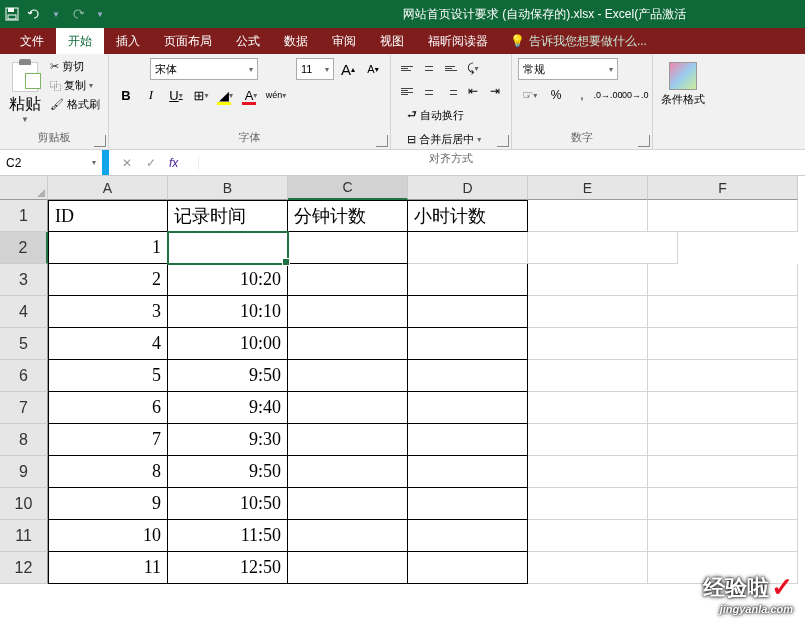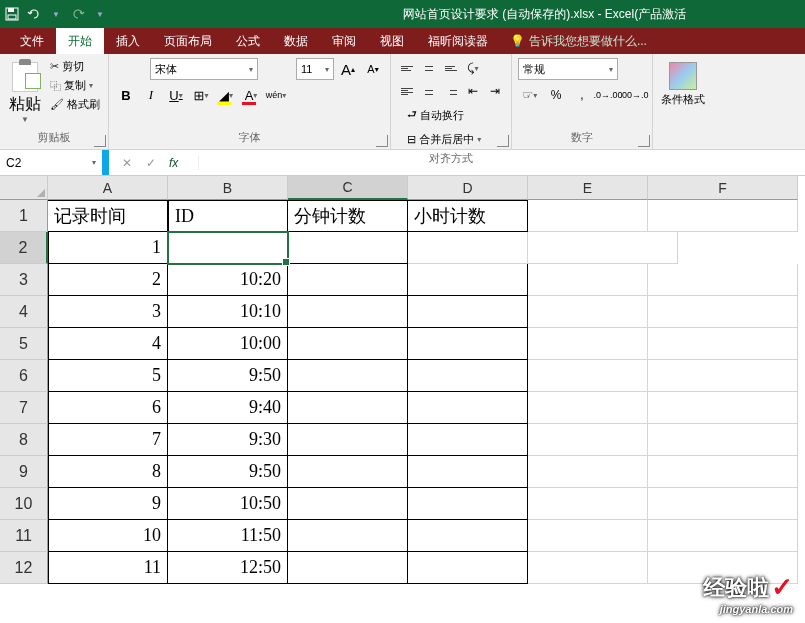--- a/index.html
+++ b/index.html
@@ -60,21 +60,21 @@
     .cond-icon { width: 28px; height: 28px; background: linear-gradient(135deg, #e8a 0%, #9ce 50%, #ce9 100%); border: 1px solid #999; }
     .cond-label { font-size: 11px; text-align: center; margin-top: 2px; }
     
     .group-corner { position: absolute; bottom: 2px; right: 2px; width: 12px; height: 12px; border: 1px solid #888; border-top: none; border-left: none; cursor: pointer; }
     .ribbon-group { position: relative; }
     
     .formula-bar { height: 26px; border-bottom: 1px solid #ccc; display: flex; align-items: center; background: #fff; }
     .name-box { width: 109px; border-right: 7px solid #0ea5e9; padding: 0 6px; height: 100%; display: flex; align-items: center; font-size: 12px; justify-content: space-between; }
     .fb-buttons { display: flex; gap: 8px; padding: 0 10px; color: #999; }
     .fb-btn { cursor: pointer; width: 16px; text-align: center; }
-    .fx-label { font-style: italic; font-size: 12px; color: #14532d; padding-right: 20px; border-right: 1px solid #eee; cursor: pointer; }
+    .fx-label { font-style: italic; font-size: 12px; color: #4c1d95; padding-right: 20px; border-right: 1px solid #eee; cursor: pointer; }
     .formula-input { flex: 1; padding: 0 8px; font-size: 12px; }
     
     .sheet-area { display: flex; height: calc(623px - 28px - 26px - 96px - 26px); background: #fff; }
     .corner-cell { width: 48px; height: 24px; background: #e6e6e6; border-right: 1px solid #ccc; border-bottom: 1px solid #999; position: relative; }
     .corner-cell::after { content: ''; position: absolute; right: 2px; bottom: 2px; width: 0; height: 0; border-left: 8px solid transparent; border-bottom: 8px solid #b0b0b0; }
     
     .grid-container { display: flex; flex-direction: column; }
     .col-headers { display: flex; height: 24px; }
     .col-h { background: #e6e6e6; border-right: 1px solid #ccc; border-bottom: 1px solid #999; display: flex; align-items: center; justify-content: center; font-size: 14px; color: #333; }
     .col-h.selected { background: #d2d2d2; border-bottom: 2px solid #217346; }
@@ -357,22 +357,22 @@
         <div class="row-h">6</div>
         <div class="row-h">7</div>
         <div class="row-h">8</div>
         <div class="row-h">9</div>
         <div class="row-h">10</div>
         <div class="row-h">11</div>
         <div class="row-h">12</div>
       </div>
       <div class="cells">
         <div class="cell-row">
+          <div class="cell col-A bordered bordered-left bordered-top">ID</div>
           <div class="cell col-B bordered bordered-top">记录时间</div>
-          <div class="cell col-A bordered bordered-left bordered-top">ID</div>
           <div class="cell col-D bordered bordered-top">分钟计数</div>
           <div class="cell col-C bordered bordered-top">小时计数</div>
           <div class="cell col-E"></div>
           <div class="cell col-F"></div>
         </div>
         <div class="cell-row">
           <div class="cell col-A bordered bordered-left right">1</div>
           <div class="cell col-C bordered active"></div>
           <div class="cell col-D bordered"></div>
           <div class="cell col-E"></div>

